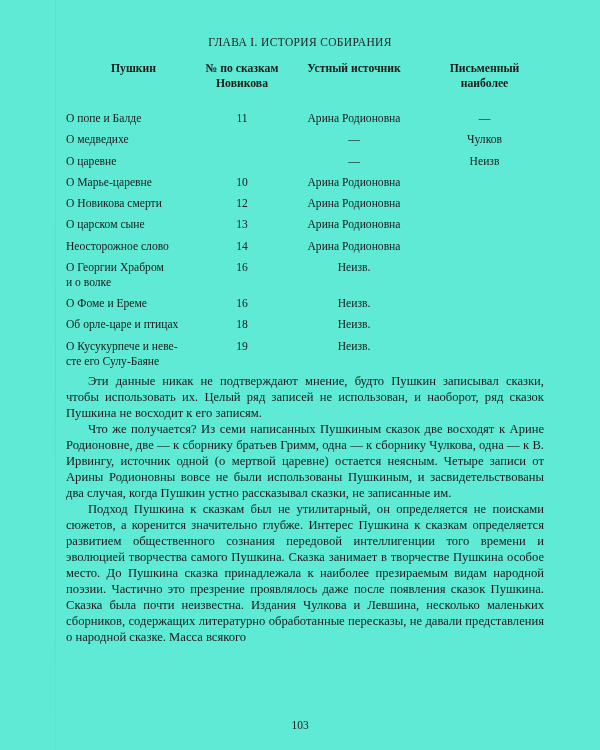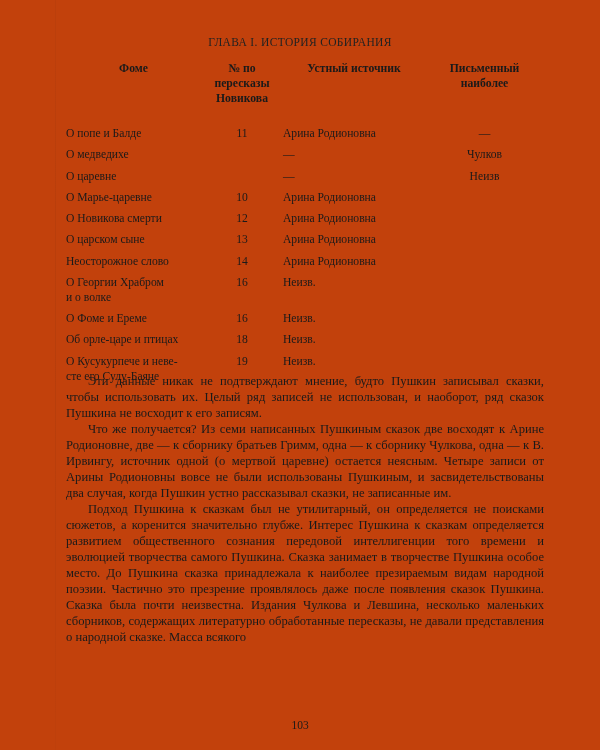--- a/index.html
+++ b/index.html
@@ -13,21 +13,21 @@
     font-family: "Liberation Serif", "DejaVu Serif", serif;
     color: #1a1a1a;
     overflow: hidden;
     position: relative;
   }
   .page {
     position: absolute;
     left: 0; top: 0;
     width: 600px;
     height: 750px;
-    background: #c2410c;
+    background: #5eead4;
   }
   .page-edge {
     position: absolute;
     left: 55px; top: 0;
     width: 1px; height: 750px;
     background: linear-gradient(to bottom, rgba(0,0,0,0.035), rgba(0,0,0,0.055), rgba(0,0,0,0.02));
   }
   .running-head {
     position: absolute;
     left: 0; right: 0;
@@ -68,21 +68,21 @@
   th.h-written { text-align: center; }
 
   table.sources td {
     font-size: 11.6px;
     line-height: 1.3;
     vertical-align: top;
     padding: 3.1px 0 3.1px 0;
   }
   td.t-subject { text-align: left; }
   td.t-number  { text-align: center; }
-  td.t-oral    { text-align: left; }
+  td.t-oral    { text-align: center; }
   td.t-written { text-align: center; }
   td.t-subject .second-line { display: block; }
 
   
   .body-text {
     position: absolute;
     left: 66px;
     top: 374px;
     width: 478px;
   }
@@ -115,23 +115,23 @@
   <div class="table-wrap">
     <table class="sources">
       <colgroup>
         <col class="c-subject">
         <col class="c-number">
         <col class="c-oral">
         <col class="c-written">
       </colgroup>
       <thead>
         <tr>
-          <th class="h-subject">Фоме</th>
+          <th class="h-subject">Пушкин</th>
           <th class="h-number">
-            <span>№ по пересказы</span><br>
+            <span>№ по сказкам</span><br>
             <span>Новикова</span>
           </th>
           <th class="h-oral">Устный источник</th>
           <th class="h-written">
             <span>Письменный</span><br>
             <span>наиболее</span>
           </th>
         </tr>
       </thead>
       <tbody id="sources-body">

